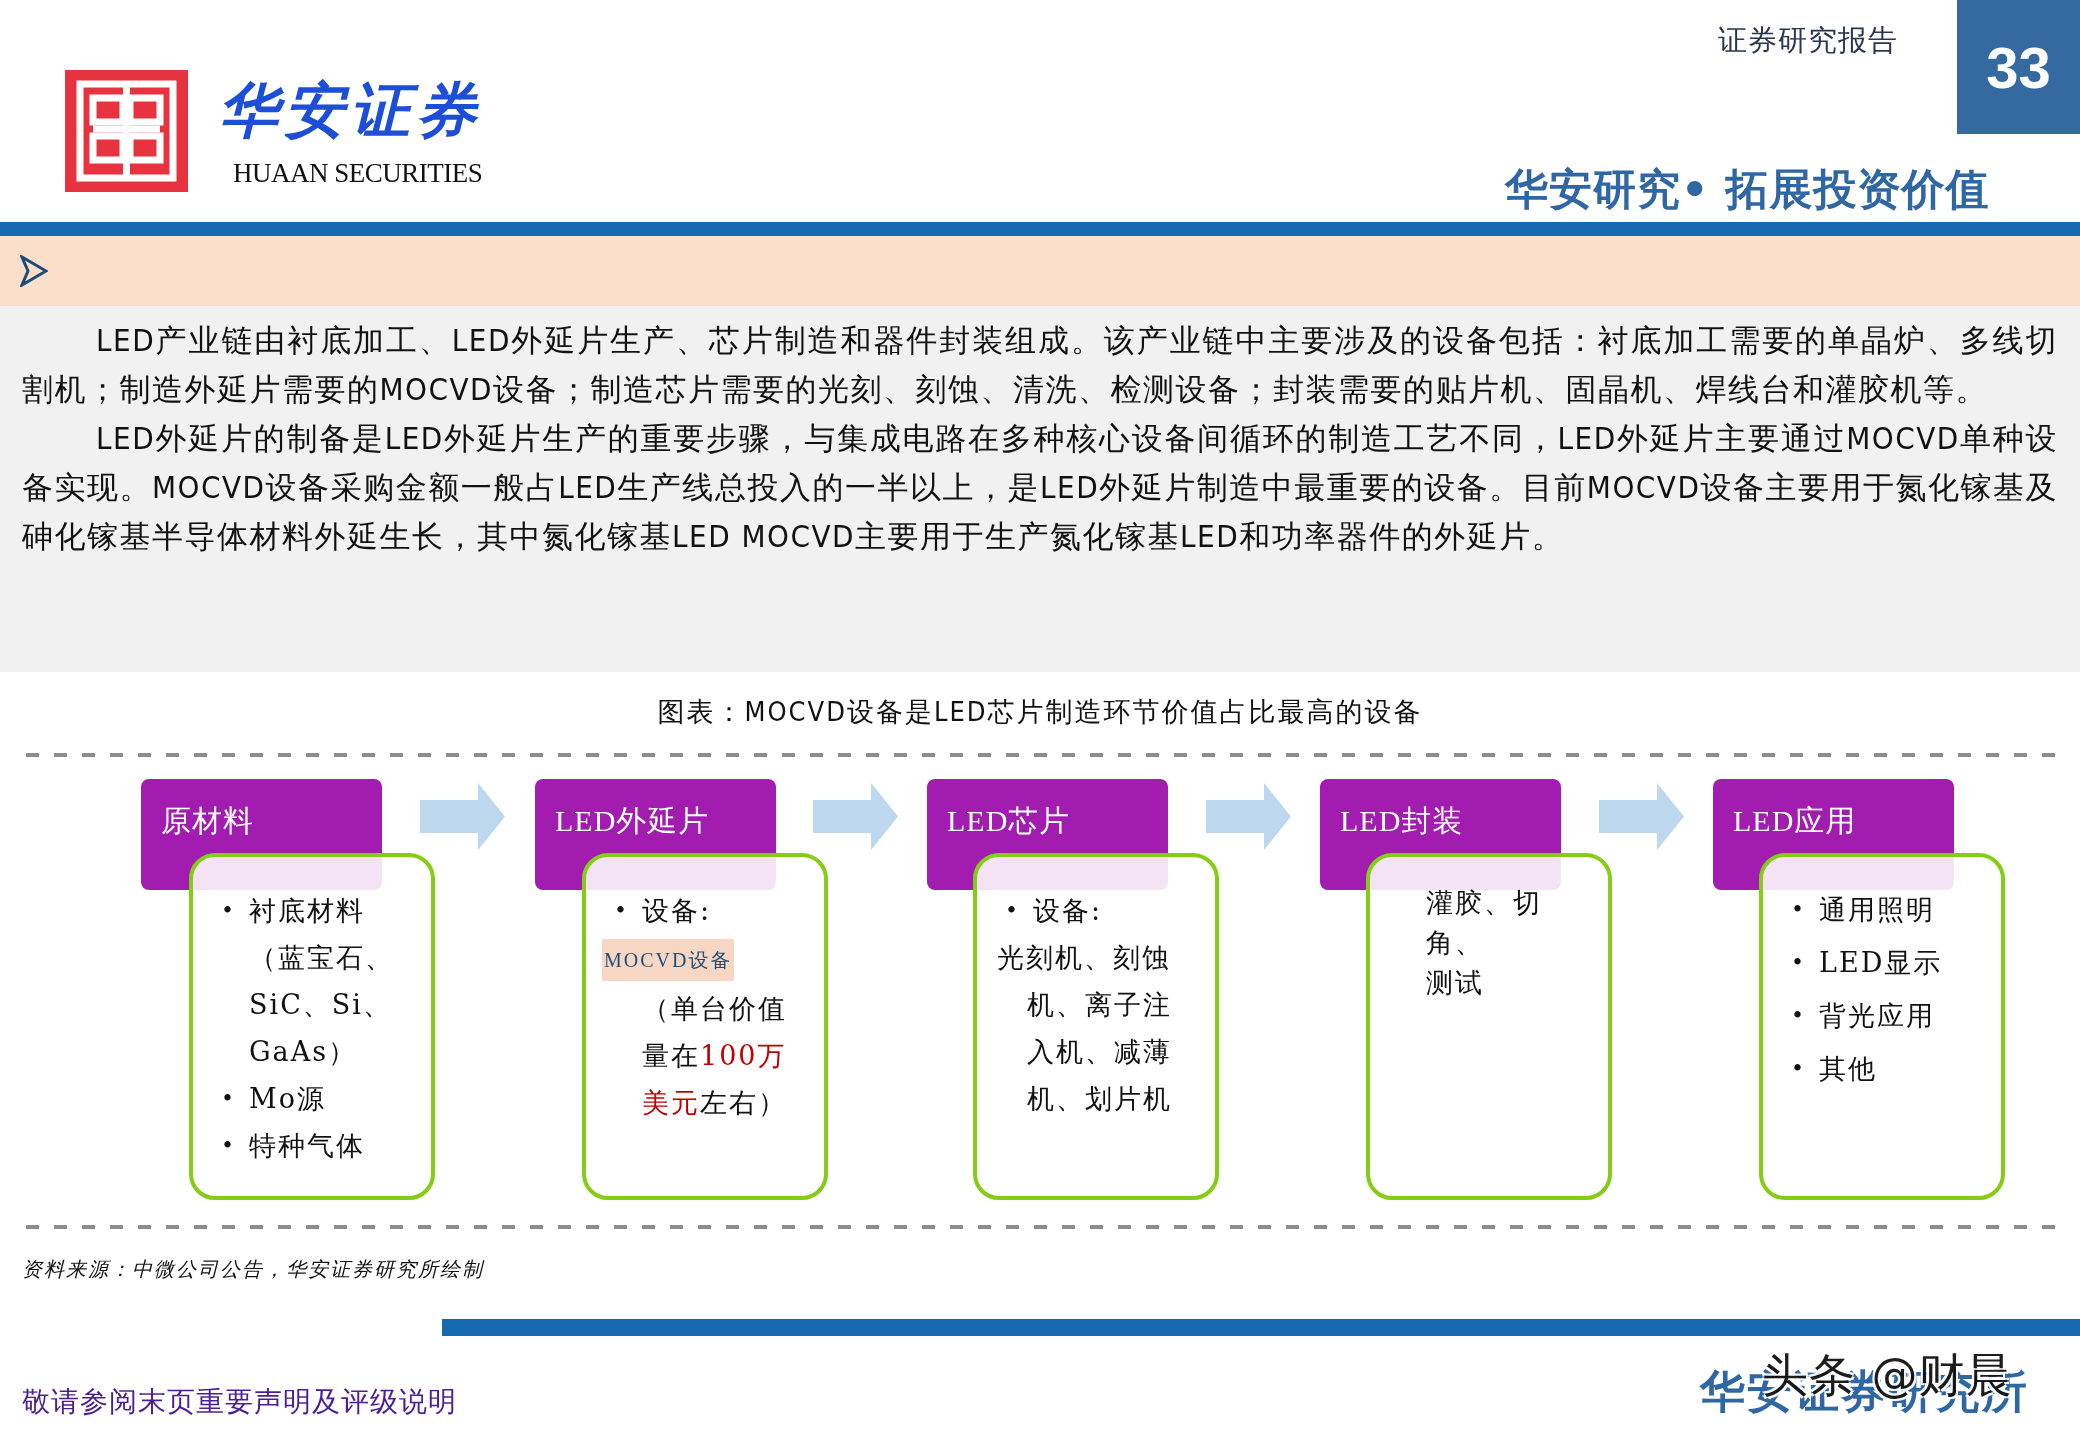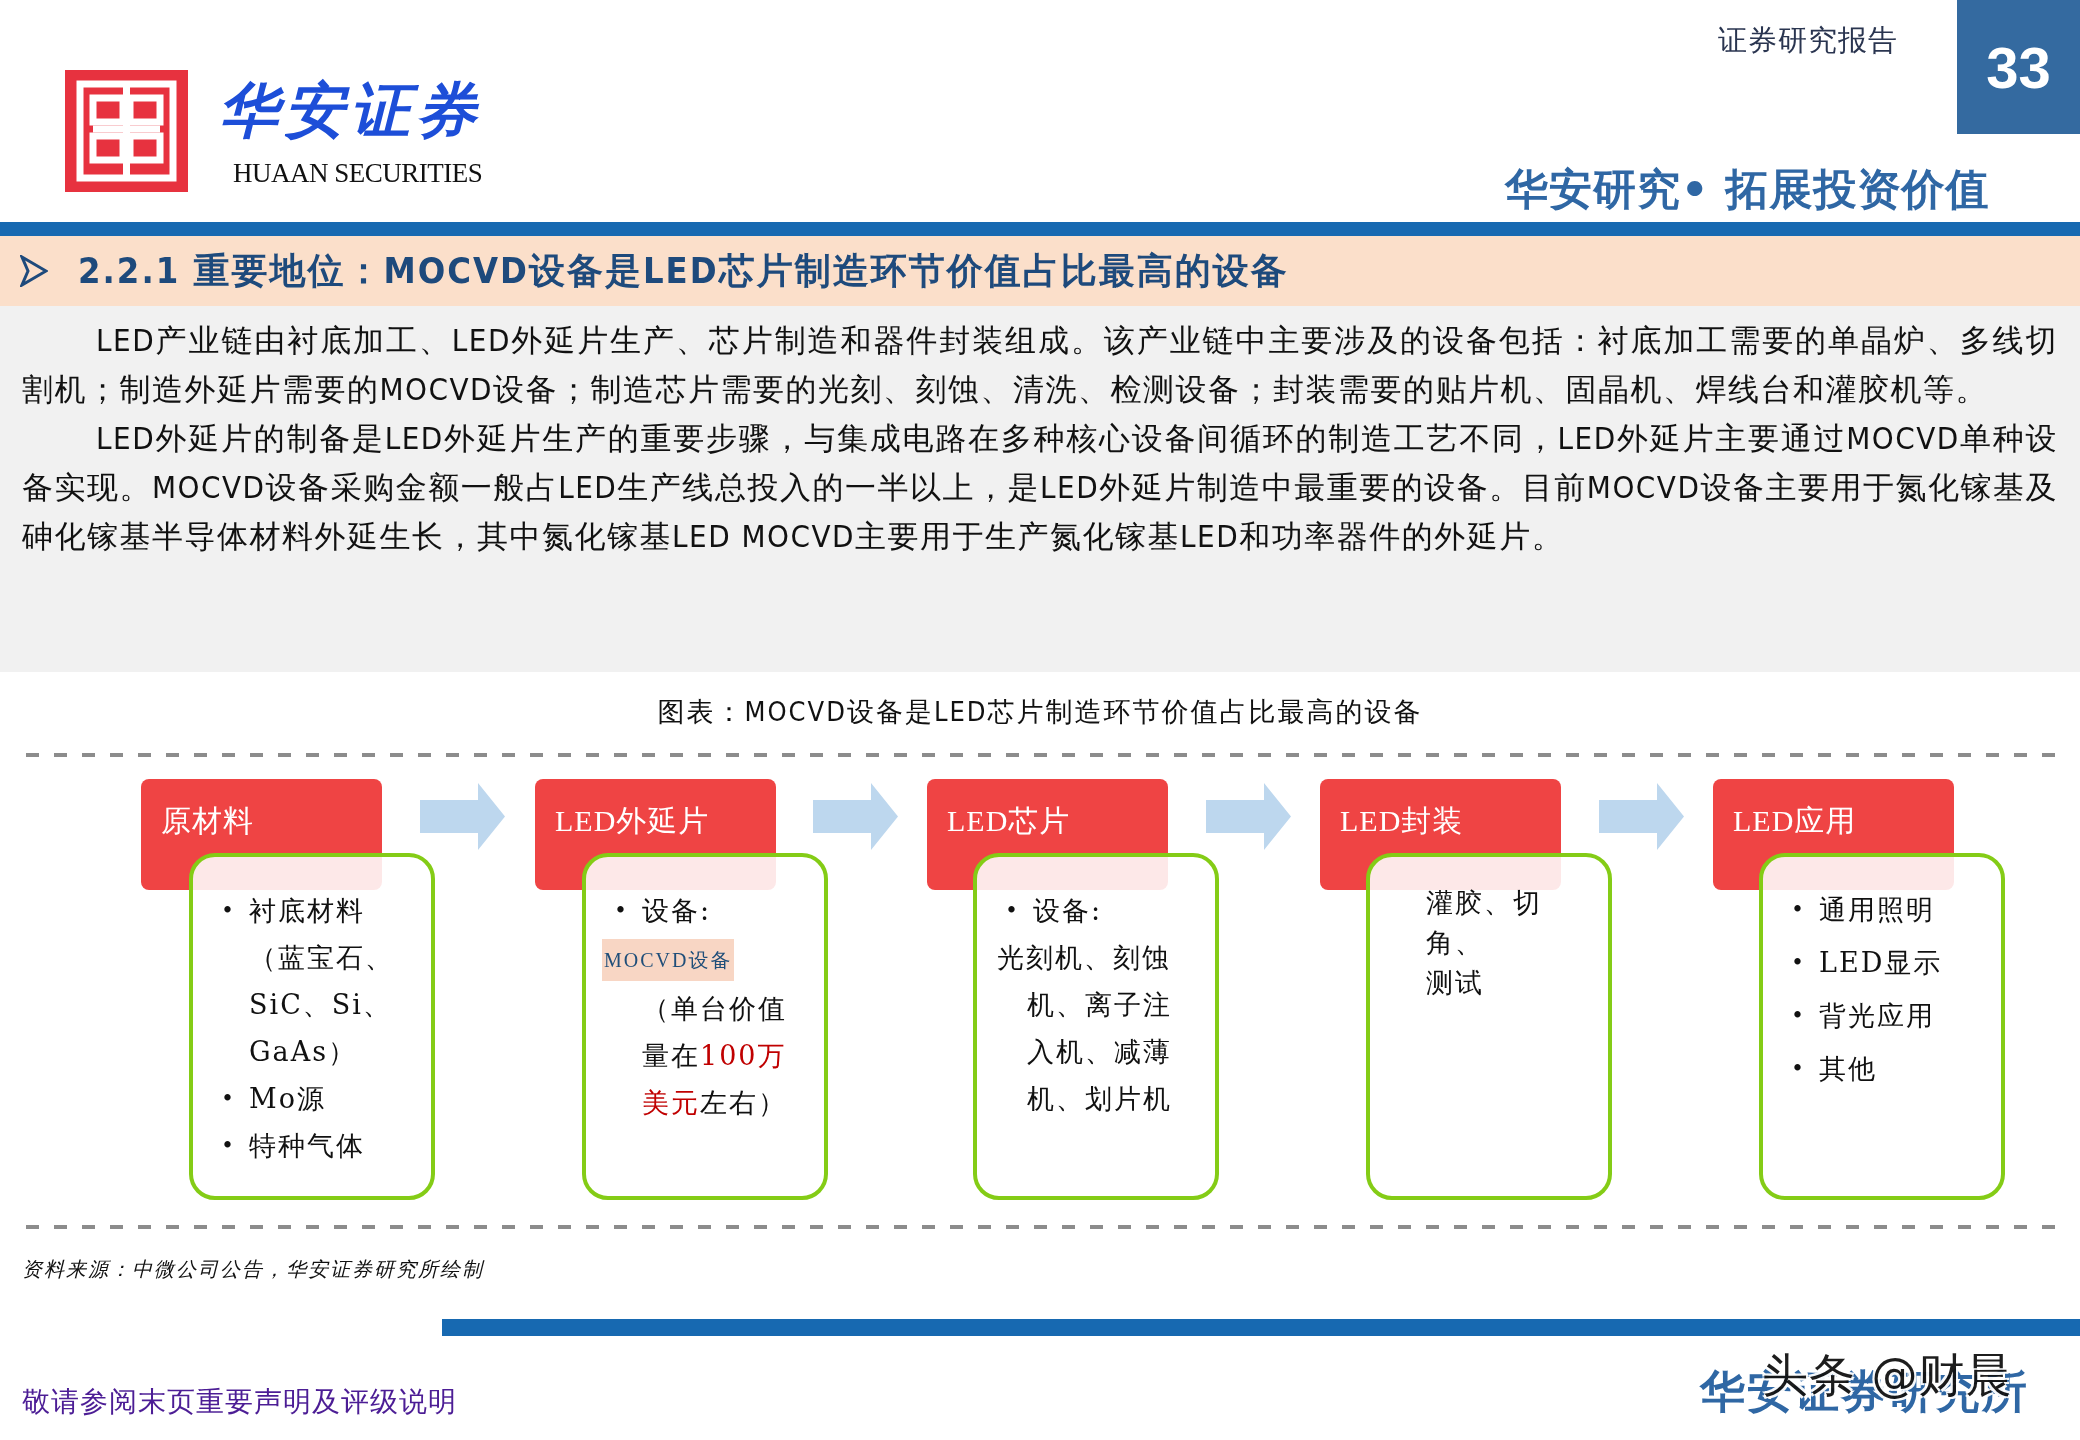--- a/index.html
+++ b/index.html
@@ -25,21 +25,21 @@
   .body-block { position: absolute; left: 0; top: 306px; width: 2080px; height: 366px; background: #f1f1f1; padding: 10px 22px 0 22px; }
   .body-block p { font-family: "DejaVu Sans Condensed", "DejaVu Sans", sans-serif; font-size: 31px; line-height: 49px; text-align: justify; text-indent: 74px; color: #111; letter-spacing: 1.5px; }
 
   
   .fig-caption { position: absolute; left: 0; top: 694px; width: 2080px; text-align: center; font-family: "DejaVu Sans Condensed", "DejaVu Sans", sans-serif; font-size: 27px; color: #111; letter-spacing: 2px; }
   .dash-line { position: absolute; left: 26px; width: 2030px; height: 4px;
                background: repeating-linear-gradient(to right, #8c8c8c 0 13px, transparent 13px 28px); }
   .dash-top { top: 753px; }
   .dash-bottom { top: 1225px; }
 
-  .stage-header { position: absolute; top: 779px; width: 241px; height: 111px; background: #ef4444; border-radius: 8px; color: #fff; font-family: "Liberation Serif", "DejaVu Serif", serif; font-size: 30px; padding: 24px 0 0 20px; line-height: 1.2; letter-spacing: 1px; }
+  .stage-header { position: absolute; top: 779px; width: 241px; height: 111px; background: #a21caf; border-radius: 8px; color: #fff; font-family: "Liberation Serif", "DejaVu Serif", serif; font-size: 30px; padding: 24px 0 0 20px; line-height: 1.2; letter-spacing: 1px; }
   .stage-box { position: absolute; top: 853px; width: 246px; height: 347px; background: rgba(255,255,255,0.88); border: 4px solid #84cc16; border-radius: 26px; font-family: "DejaVu Serif", "Liberation Serif", serif; font-size: 27px; color: #111; padding: 30px 20px 0 28px; line-height: 47px; letter-spacing: 2px; }
   .stage-box ul { list-style: none; }
   .stage-box li { position: relative; padding-left: 28px; }
   .stage-box li::before { content: "•"; position: absolute; left: 0; top: 0; font-size: 22px; }
   .stage-box .sub { padding-left: 28px; }
   .stage-box .plain { padding-left: 0; }
   .hl { background: #f8d6c4; color: #1f4e79; font-family: "Liberation Serif", serif; font-size: 20px; display: inline-block; padding: 0 2px; line-height: 42px; margin: 4px 0 4px -12px; }
   .red { color: #c00000; }
 
   .flow-arrow { position: absolute; top: 783px; width: 85px; height: 67px; }
@@ -85,21 +85,20 @@
 </div>
 <div class="slogan">华安研究• 拓展投资价值</div>
 <div class="top-bar"></div>
 
 <div class="section-band">
   <span class="section-arrow">
     <svg viewBox="0 0 28 32" width="28" height="32" xmlns="http://www.w3.org/2000/svg">
       <path d="M2 2 L26 16 L2 30 L8 16 Z" fill="none" stroke="#1e4a7c" stroke-width="3" stroke-linejoin="miter"></path>
     </svg>
   </span>
-  <span class="section-title">2.2.1 重要地位：MOCVD设备是LED芯片制造环节价值占比最高的设备</span>
 </div>
 
 <div class="body-block">
   <p>LED产业链由衬底加工、LED外延片生产、芯片制造和器件封装组成。该产业链中主要涉及的设备包括：衬底加工需要的单晶炉、多线切割机；制造外延片需要的MOCVD设备；制造芯片需要的光刻、刻蚀、清洗、检测设备；封装需要的贴片机、固晶机、焊线台和灌胶机等。</p>
   <p>LED外延片的制备是LED外延片生产的重要步骤，与集成电路在多种核心设备间循环的制造工艺不同，LED外延片主要通过MOCVD单种设备实现。MOCVD设备采购金额一般占LED生产线总投入的一半以上，是LED外延片制造中最重要的设备。目前MOCVD设备主要用于氮化镓基及砷化镓基半导体材料外延生长，其中氮化镓基LED MOCVD主要用于生产氮化镓基LED和功率器件的外延片。</p>
 </div>
 
 <div class="fig-caption">图表：MOCVD设备是LED芯片制造环节价值占比最高的设备</div>
 <div class="dash-line dash-top"></div>
 

